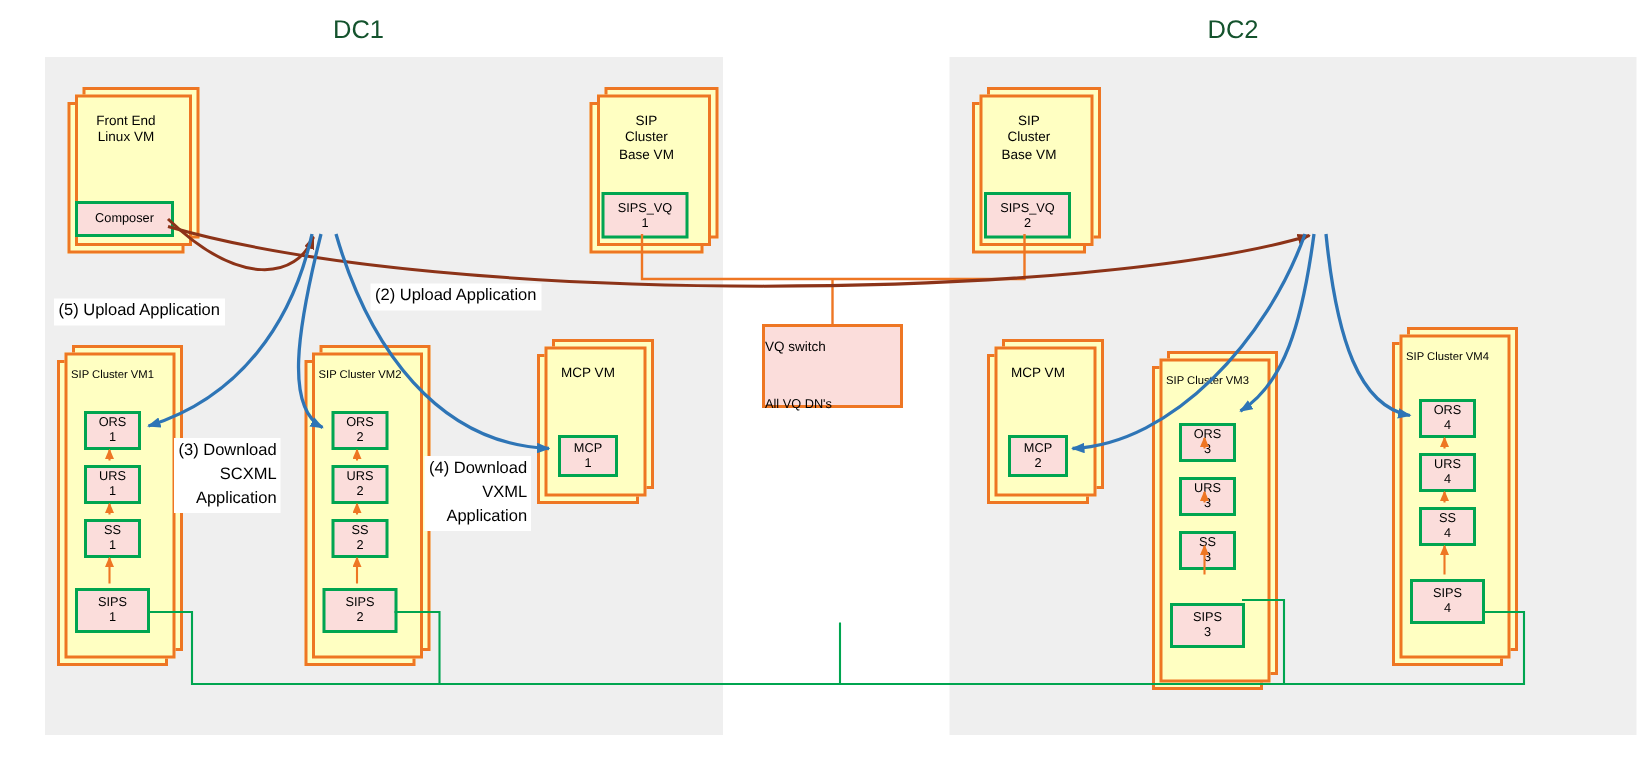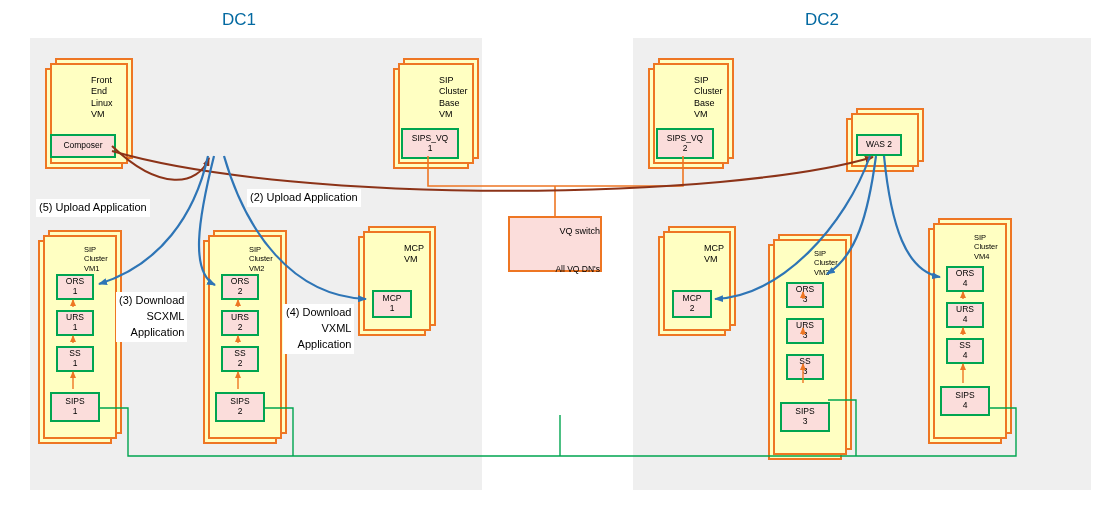--- a/index.html
+++ b/index.html
@@ -1,34 +1,34 @@
 <!DOCTYPE html>
 <html><head>
 <meta charset="utf-8">
 <style>
   html,body{margin:0;padding:0;background:#ffffff;}
   .canvas{position:relative;width:1100px;height:520px;background:#ffffff;
           font-family:"Liberation Sans",sans-serif;color:#000;overflow:hidden;}
   .region{position:absolute;background:#efefef;}
-  .dc-title{position:absolute;font-size:17px;color:#0369a1;}
+  .dc-title{position:absolute;font-size:17px;color:#14532d;}
   
   .vm{position:absolute;background:#ffffc2;border:2px solid #ee7623;z-index:1;}
   .vm::before,.vm::after{content:"";position:absolute;top:-2px;left:-2px;right:-2px;bottom:-2px;
        background:#ffffc2;border:2px solid #ee7623;}
   .vm::before{transform:translate(5px,-5px);z-index:-1;}
   .vm::after{transform:translate(10px,-10px);z-index:-2;}
-  .vm-title{position:absolute;left:0;right:0;top:5px;text-align:left;
-       white-space:pre-line;line-height:1.25;padding-left:44px;}
+  .vm-title{position:absolute;left:0;right:0;top:5px;text-align:center;
+       white-space:pre-line;line-height:1.25;}
   .t9{font-size:9px;}
   .t75{font-size:7.5px;top:3px;}
   .chip{position:absolute;background:#fbdddb;border:2px solid #00a550;
        display:flex;align-items:center;justify-content:center;text-align:center;
        font-size:8.5px;line-height:1.15;white-space:pre-line;box-sizing:border-box;}
   .switch{position:absolute;background:#fbdddb;display:flex;flex-direction:column;
-       align-items:flex-end;text-align:center;box-sizing:border-box;z-index:1;}
+       align-items:flex-start;text-align:center;box-sizing:border-box;z-index:1;}
   .sw-orange{border:2px solid #ee7623;}
   .sw-green{border:2px solid #00a550;}
   .sw-title{font-size:9px;margin-top:8px;}
   .sw-sub{font-size:8.5px;margin-top:28px;white-space:pre-line;line-height:1.3;}
   .ann{position:absolute;font-size:11px;background:#ffffff;padding:1px 3px;
        white-space:pre-line;line-height:1.45;z-index:2;text-align:right;}
   .overlay{position:absolute;left:0;top:0;z-index:5;pointer-events:none;}
   .ln-or{stroke:#ee7623;stroke-width:1.6;fill:none;}
   .ln-gr{stroke:#00a550;stroke-width:1.4;fill:none;}
   .ar-or{stroke:#ee7623;stroke-width:1.4;fill:none;marker-end:url(#arrow-orange);}
@@ -98,23 +98,20 @@
 
 
   <div class="vm" style="left:648px;top:68px;width:72px;height:97px">
     <div class="vm-title t9">SIP
 Cluster
 Base VM</div>
     <div class="chip" style="left:6px;top:58px;width:58px;height:31px">SIPS_VQ
 2</div>
   </div>
 
-  <div class="vm" style="left:846px;top:118px;width:64px;height:50px">
-    <div class="chip" style="left:8px;top:14px;width:46px;height:22px">WAS 2</div>
-  </div>
 
   <div class="vm" style="left:658px;top:236px;width:64px;height:96px">
     <div class="vm-title t9">MCP VM</div>
     <div class="chip" style="left:12px;top:52px;width:40px;height:28px">MCP
 2</div>
   </div>
 
   <div class="vm" style="left:768px;top:244px;width:70px;height:212px">
     <div class="vm-title t75">SIP Cluster VM3</div>
     <div class="chip" style="left:16px;top:36px;width:38px;height:26px">ORS

